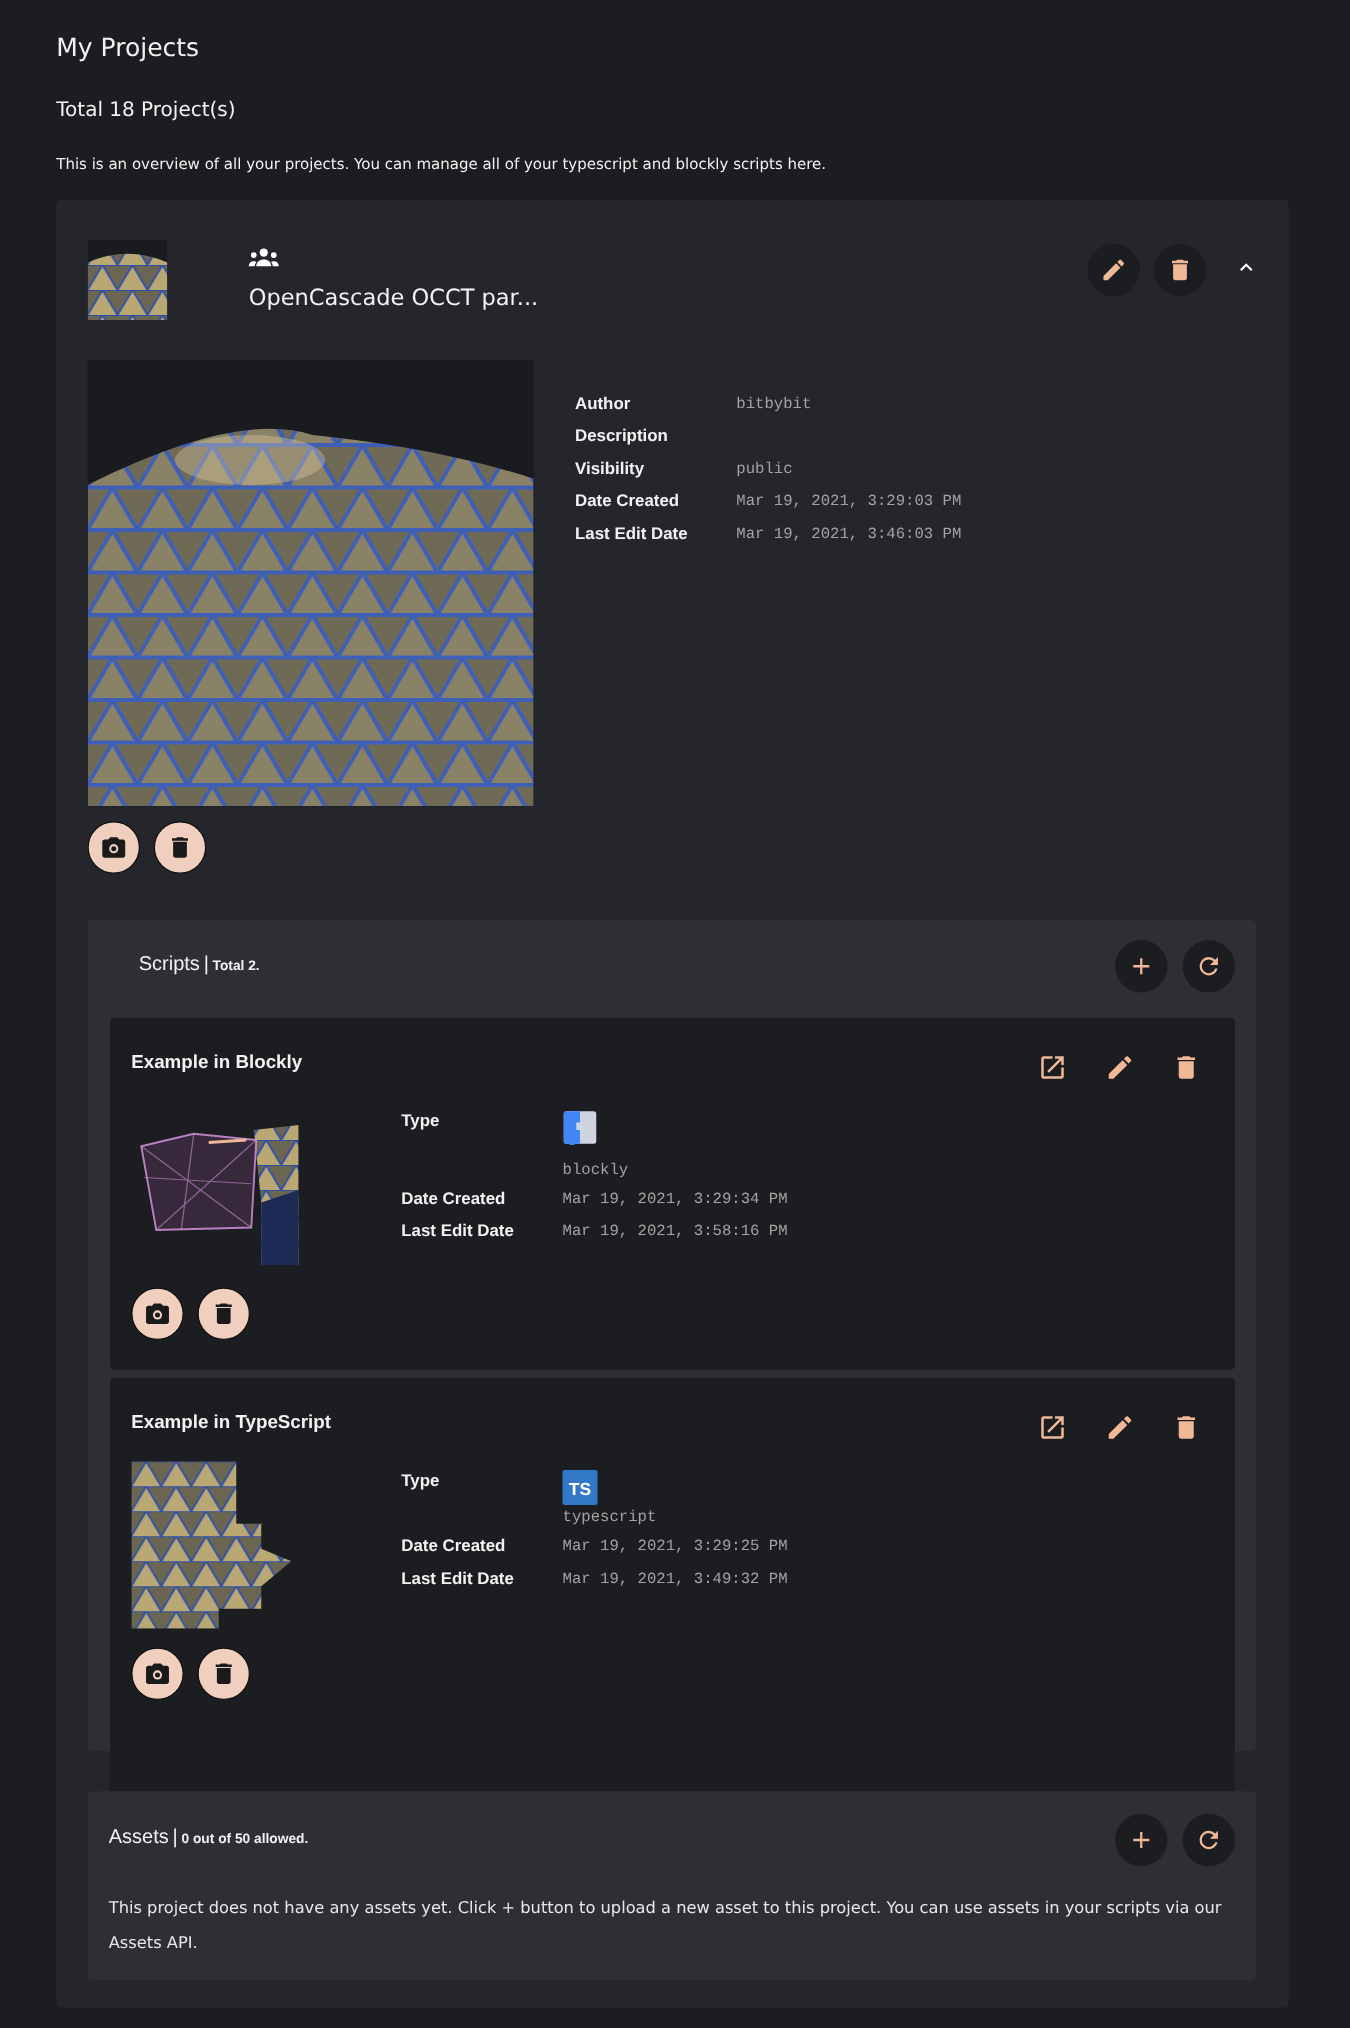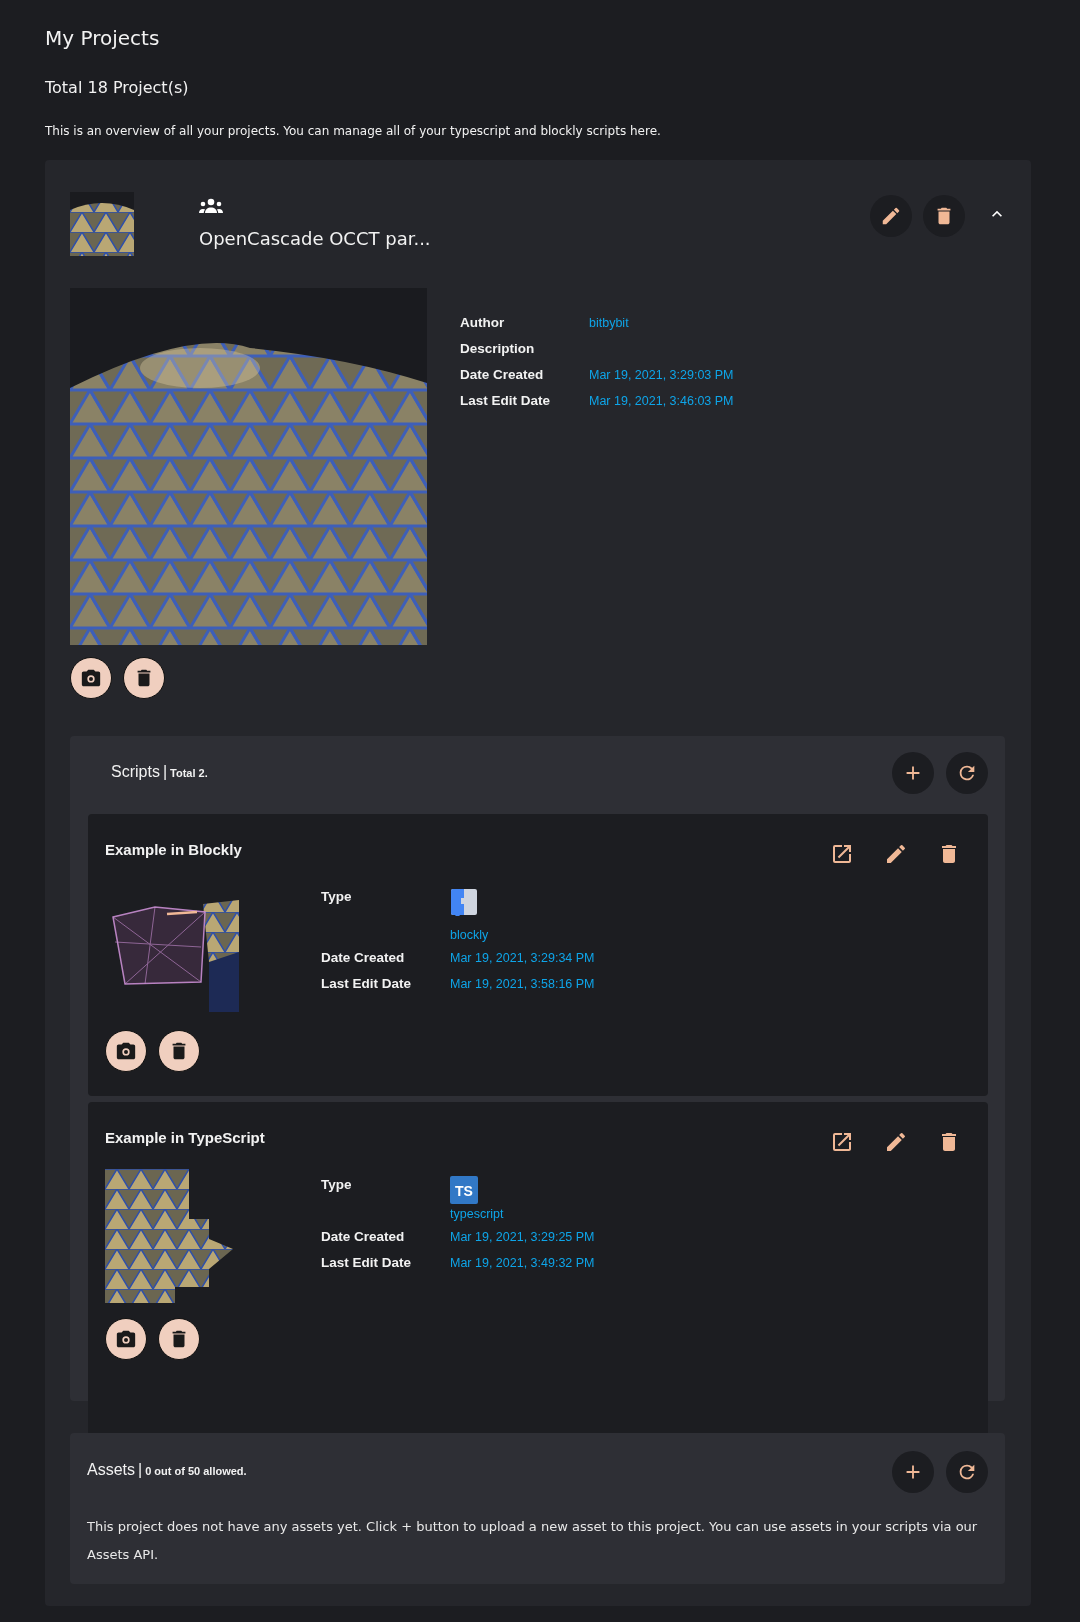--- a/index.html
+++ b/index.html
@@ -21,21 +21,21 @@
   .chev { position: absolute; left: 942px; top: 44px; width: 20px; height: 20px; display:flex; align-items:center; justify-content:center; cursor: pointer; }
 
   .big-image { position: absolute; left: 25px; top: 128px; width: 357px; height: 357px; background: #1a1b1f; overflow: hidden; }
 
   .pill-btn { position: absolute; width: 42px; height: 42px; border-radius: 50%; background: #f0cfbf; border: 1px solid #111; display: flex; align-items: center; justify-content: center; cursor: pointer; }
   .pill-btn svg { width: 22px; height: 22px; }
 
   .details { position: absolute; left: 415px; top: 130px; width: 520px; font-size: 13px; margin-top: 20px; }
   .drow { display: flex; line-height: 26px; }
   .dlabel { width: 129px; flex-shrink: 0; font-weight: 700; color: #f2f2f2; font-family: "Liberation Sans", sans-serif; font-size: 13.5px; }
-  .dval { color: #0ea5e9; font-family: Liberation Sans, sans-serif; font-size: 12.5px; }
+  .dval { color: #a3a3a3; font-family: Liberation Mono, monospace; font-size: 12.5px; }
 
   .section { position: absolute; left: 25px; width: 935px; background: #2e2f35; border-radius: 4px; }
   .scripts { top: 576px; height: 665px; }
   .assets { top: 1273px; height: 151px; }
   .section-title { position: absolute; left: 17px; font-size: 16px; color: #f2f2f2; font-family: "Liberation Sans", sans-serif; }
   .section-title .sub { font-size: 11px; font-weight: 700; }
   .section-title .bar { margin: 0 3px; }
 
   .script-card { position: absolute; left: 18px; width: 900px; background: #1c1d21; border-radius: 4px; }
   .script-title { position: absolute; left: 17px; top: 27px; font-size: 15px; font-weight: 700; font-family: "Liberation Sans", sans-serif; color: #f2f2f2; }
@@ -154,20 +154,24 @@
 
   <div class="details">
     <div class="drow">
       <span class="dlabel">Author</span>
       <span class="dval">bitbybit</span>
     </div>
     <div class="drow">
       <span class="dlabel">Description</span>
     </div>
     <div class="drow">
+      <span class="dlabel">Visibility</span>
+      <span class="dval">public</span>
+    </div>
+    <div class="drow">
       <span class="dlabel">Date Created</span>
       <span class="dval">Mar 19, 2021, 3:29:03 PM</span>
     </div>
     <div class="drow">
       <span class="dlabel">Last Edit Date</span>
       <span class="dval">Mar 19, 2021, 3:46:03 PM</span>
     </div>
   </div>
 
   <div class="section scripts">

